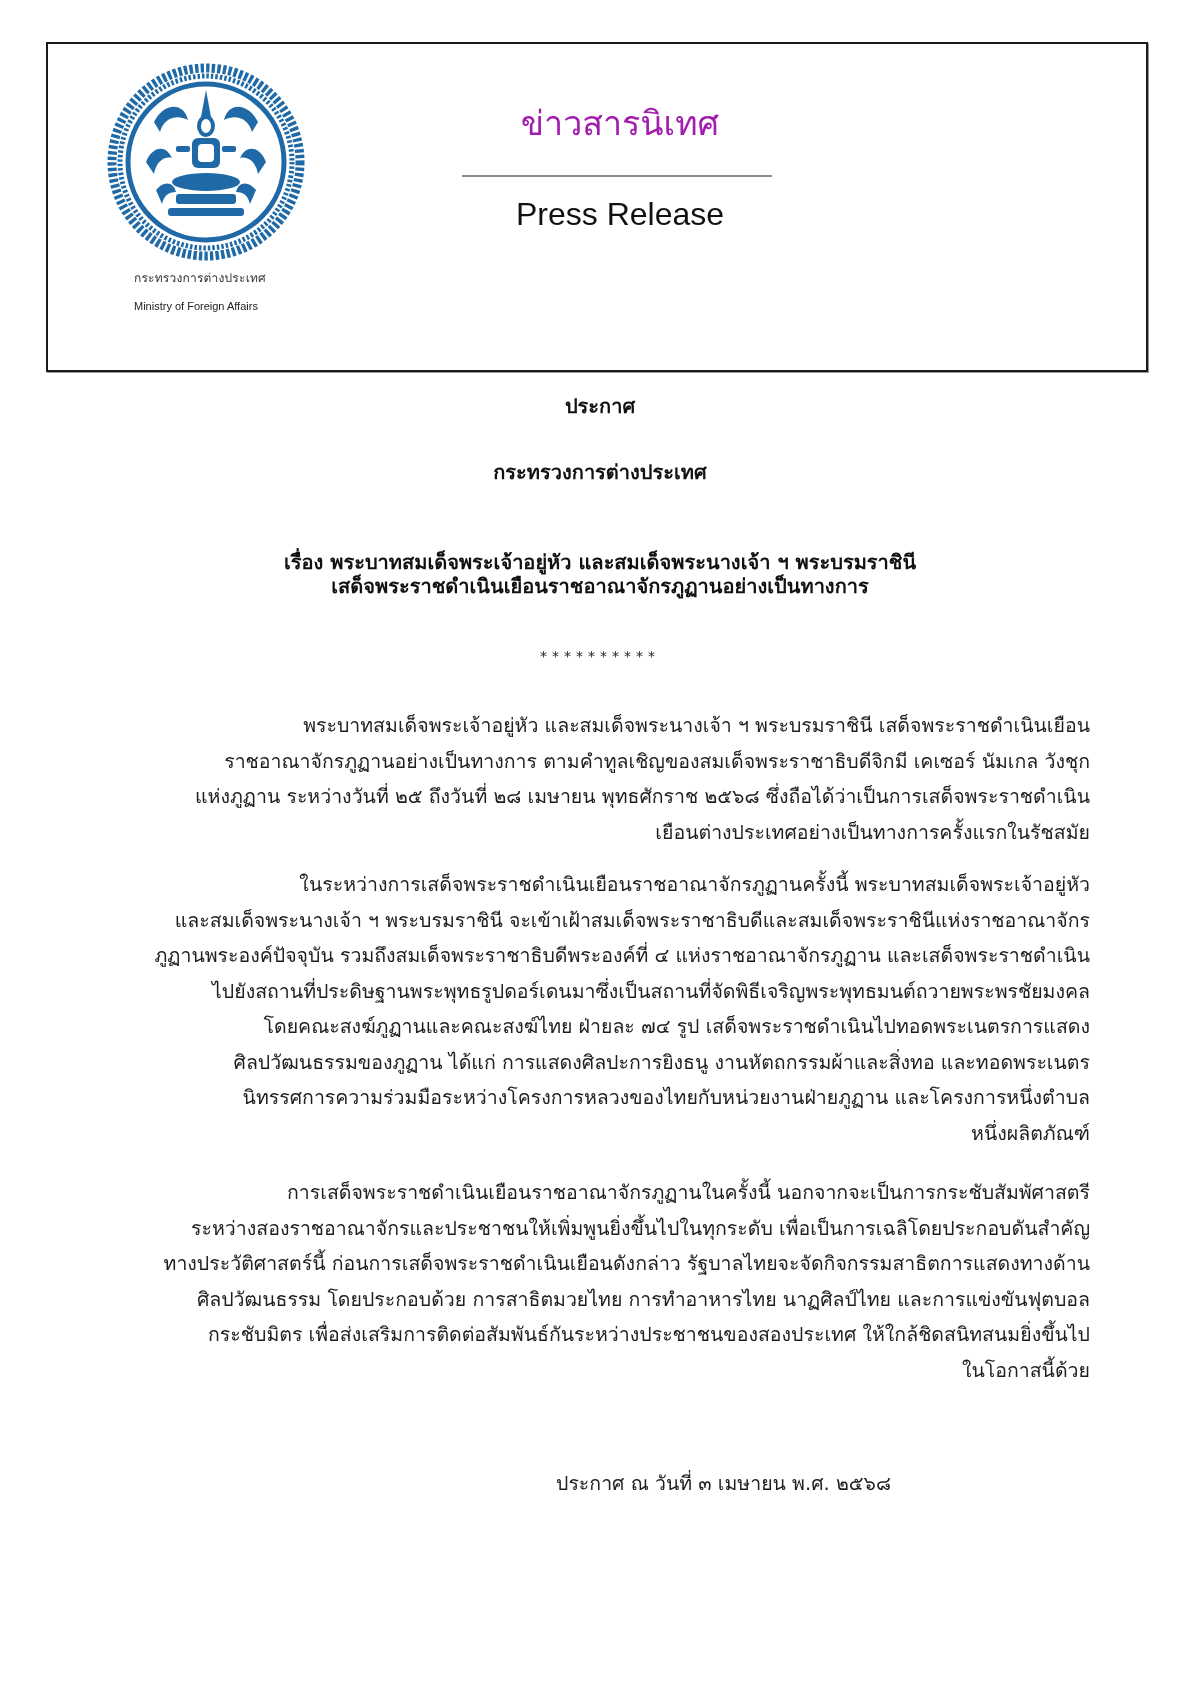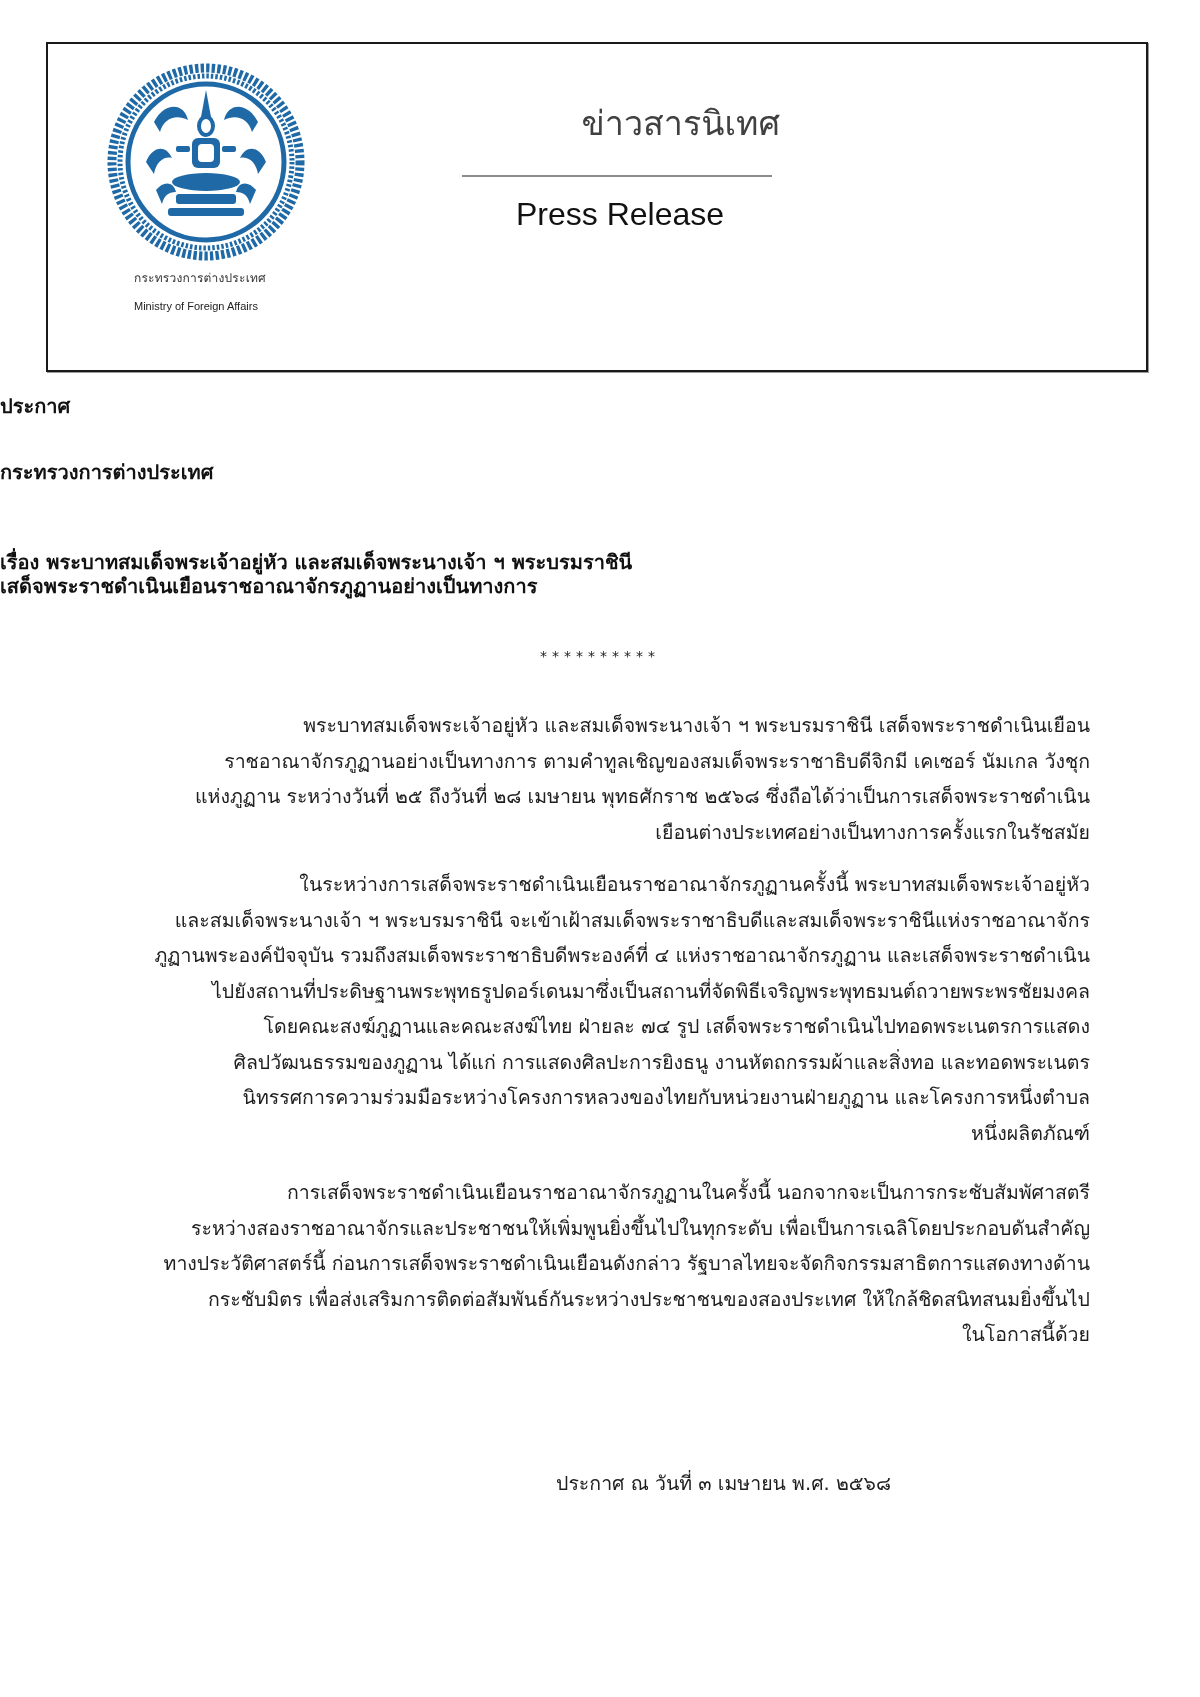--- a/index.html
+++ b/index.html
@@ -46,23 +46,23 @@
       top: 300px;
       font-family: "Liberation Sans", sans-serif;
       font-size: 11px;
       color: #222;
     }
     .title-th {
       position: absolute;
       left: 460px;
       top: 96px;
       width: 320px;
-      text-align: right;
+      text-align: center;
       font-size: 34px;
-      color: #404040;
+      color: #a21caf;
     }
     .title-rule {
       position: absolute;
       left: 462px;
       top: 175px;
       width: 310px;
       height: 2px;
       background: #8c8c8c;
     }
     .title-en {
@@ -72,20 +72,21 @@
       width: 320px;
       text-align: center;
       font-family: "Liberation Sans", sans-serif;
       font-size: 32px;
       color: #111;
     }
     .heading {
       position: absolute;
       left: 0;
       width: 1200px;
+      text-align: center;
       font-weight: bold;
       font-size: 20px;
       color: #111;
     }
     .stars {
       position: absolute;
       left: 0;
       width: 1200px;
       text-align: center;
       font-size: 14px;
@@ -182,17 +183,18 @@
   <span class="line">โดยคณะสงฆ์ภูฏานและคณะสงฆ์ไทย ฝ่ายละ ๗๔ รูป เสด็จพระราชดำเนินไปทอดพระเนตรการแสดง</span>
   <span class="line">ศิลปวัฒนธรรมของภูฏาน ได้แก่ การแสดงศิลปะการยิงธนู งานหัตถกรรมผ้าและสิ่งทอ และทอดพระเนตร</span>
   <span class="line">นิทรรศการความร่วมมือระหว่างโครงการหลวงของไทยกับหน่วยงานฝ่ายภูฏาน และโครงการหนึ่งตำบล</span>
   <span class="line">หนึ่งผลิตภัณฑ์</span>
 </div>
 
 <div class="body-text" style="top:1175px;">
   <span class="line indent">การเสด็จพระราชดำเนินเยือนราชอาณาจักรภูฏานในครั้งนี้ นอกจากจะเป็นการกระชับสัมพัศาสตรี</span>
   <span class="line">ระหว่างสองราชอาณาจักรและประชาชนให้เพิ่มพูนยิ่งขึ้นไปในทุกระดับ เพื่อเป็นการเฉลิโดยประกอบดันสำคัญ</span>
   <span class="line">ทางประวัติศาสตร์นี้ ก่อนการเสด็จพระราชดำเนินเยือนดังกล่าว รัฐบาลไทยจะจัดกิจกรรมสาธิตการแสดงทางด้าน</span>
+  <span class="line">ศิลปวัฒนธรรม โดยประกอบด้วย การสาธิตมวยไทย การทำอาหารไทย นาฏศิลป์ไทย และการแข่งขันฟุตบอล</span>
   <span class="line">กระชับมิตร เพื่อส่งเสริมการติดต่อสัมพันธ์กันระหว่างประชาชนของสองประเทศ ให้ใกล้ชิดสนิทสนมยิ่งขึ้นไป</span>
   <span class="line">ในโอกาสนี้ด้วย</span>
 </div>
 
 <div class="signoff">ประกาศ ณ วันที่ ๓ เมษายน พ.ศ. ๒๕๖๘</div>
 
 </body></html>

